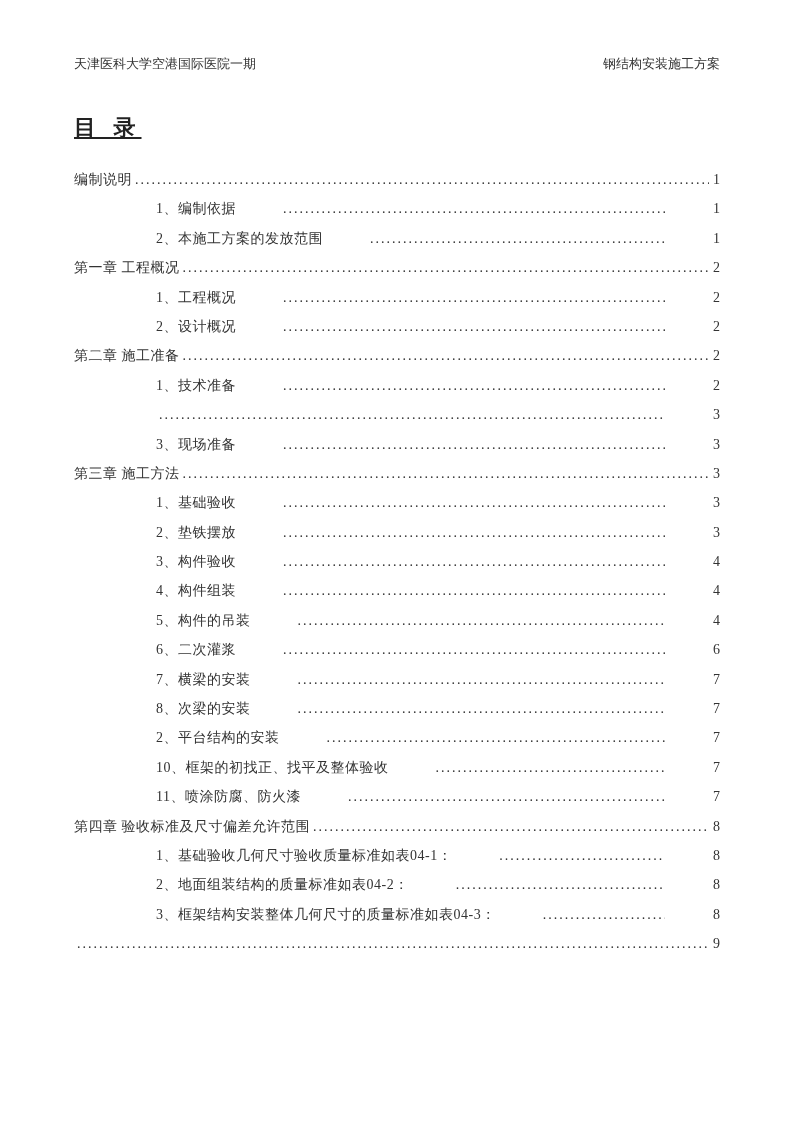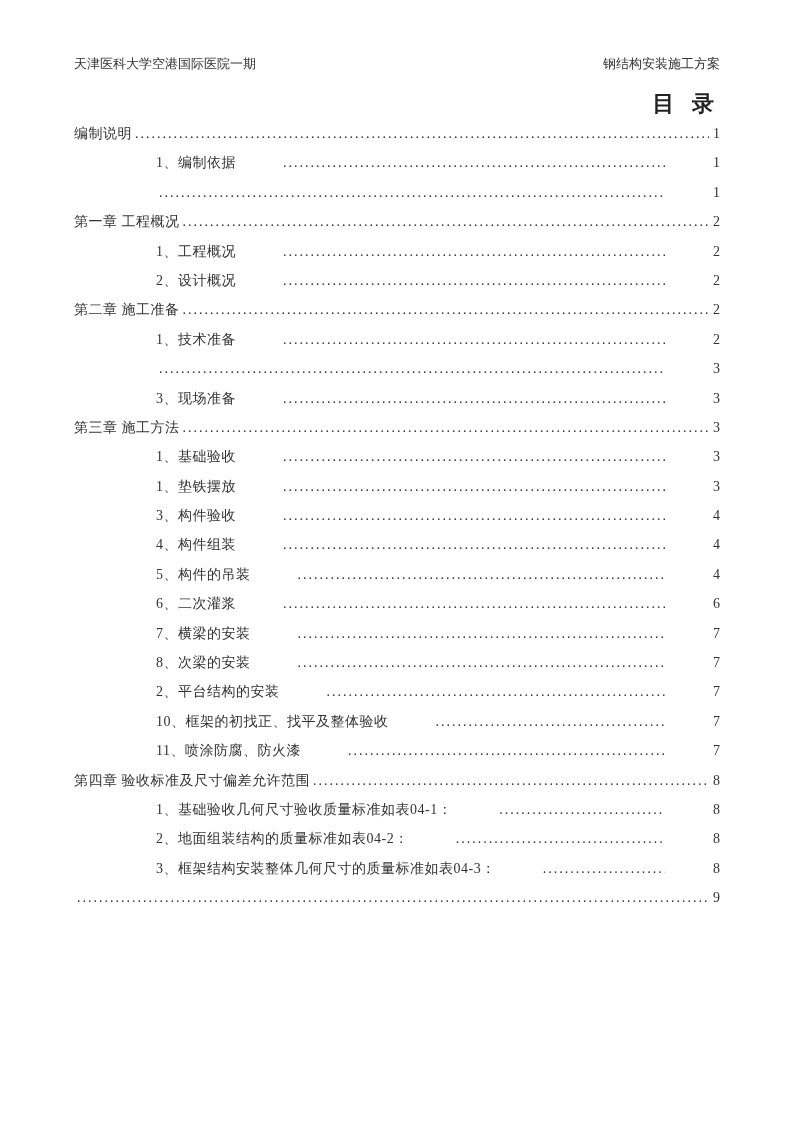--- a/index.html
+++ b/index.html
@@ -12,28 +12,30 @@
       position: relative;
     }
     .page {
       padding: 55px 74px 50px 74px;
     }
     .header-row {
       display: flex;
       justify-content: space-between;
       font-size: 13px;
       color: #333;
-      margin-bottom: 16px;
+      margin-bottom: 40px;
     }
     .title {
-      text-align: right;
+      text-align: left;
       font-size: 22px;
       font-weight: bold;
       letter-spacing: 6px;
+      margin-bottom: 22px;
       color: #222;
+      text-decoration: underline;
     }
     .toc-entry {
       display: flex;
       align-items: flex-end;
       font-size: 14px;
       line-height: 2.1;
       white-space: nowrap;
     }
     .toc-entry.level-0 { padding-left: 0; }
     .toc-entry.level-1 { padding-left: 82px; gap: 44px; }
@@ -64,20 +66,21 @@
         <span class="label">编制说明</span>
         <span class="dots"></span>
         <span class="pg">1</span>
       </div>
       <div class="toc-entry level-1">
         <span class="label">1、编制依据</span>
         <span class="dots"></span>
         <span class="pg">1</span>
       </div>
       <div class="toc-entry level-1">
+        <span class="label">2、本施工方案的发放范围</span>
         <span class="dots"></span>
         <span class="pg">1</span>
       </div>
       <div class="toc-entry level-0">
         <span class="label">第一章 工程概况</span>
         <span class="dots"></span>
         <span class="pg">2</span>
       </div>
       <div class="toc-entry level-1">
         <span class="label">1、工程概况</span>
@@ -112,21 +115,21 @@
         <span class="label">第三章  施工方法</span>
         <span class="dots"></span>
         <span class="pg">3</span>
       </div>
       <div class="toc-entry level-1">
         <span class="label">1、基础验收</span>
         <span class="dots"></span>
         <span class="pg">3</span>
       </div>
       <div class="toc-entry level-1">
-        <span class="label">1、垫铁摆放</span>
+        <span class="label">2、垫铁摆放</span>
         <span class="dots"></span>
         <span class="pg">3</span>
       </div>
       <div class="toc-entry level-1">
         <span class="label">3、构件验收</span>
         <span class="dots"></span>
         <span class="pg">4</span>
       </div>
       <div class="toc-entry level-1">
         <span class="label">4、构件组装</span>

